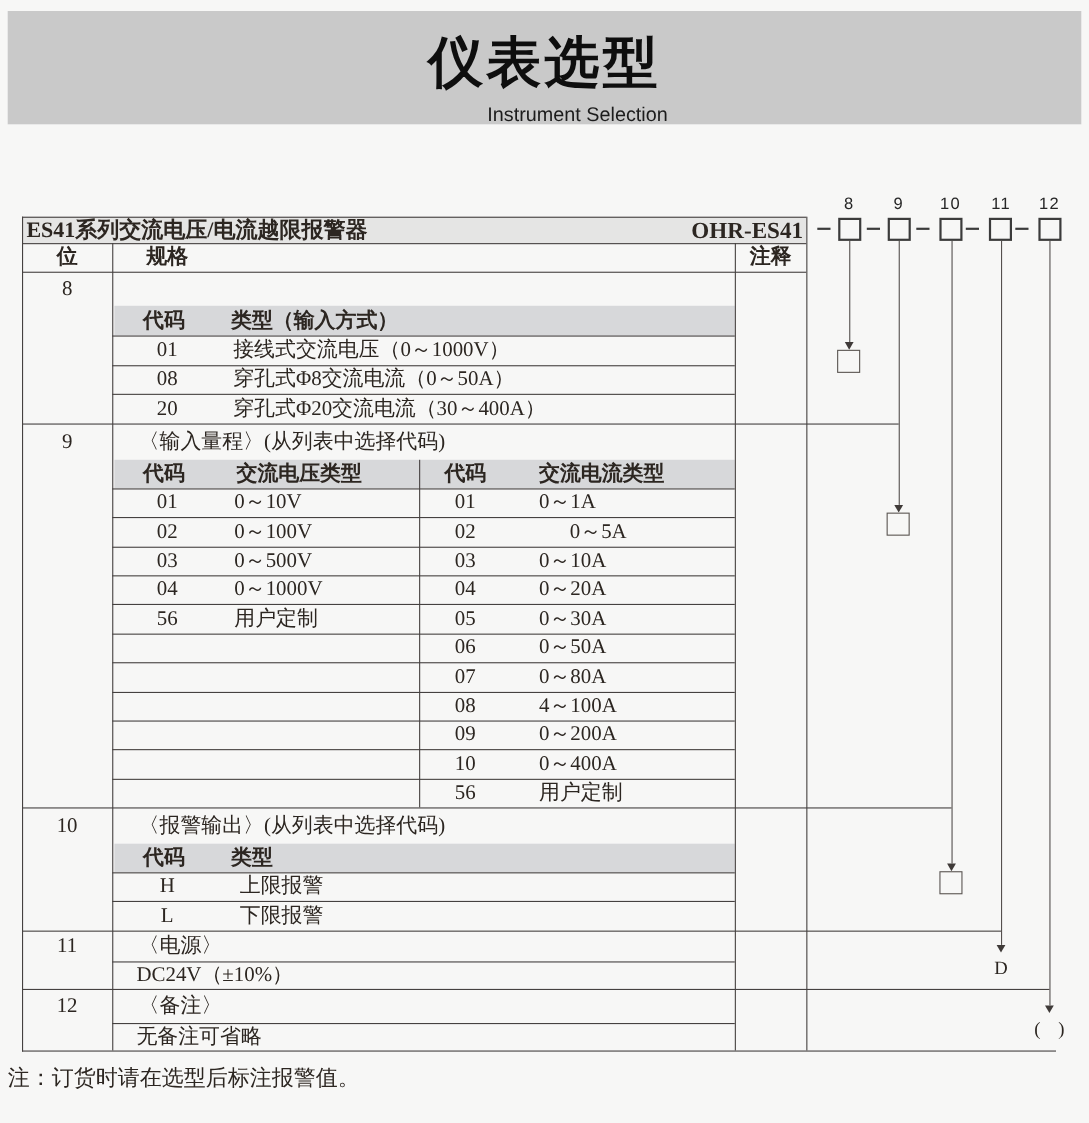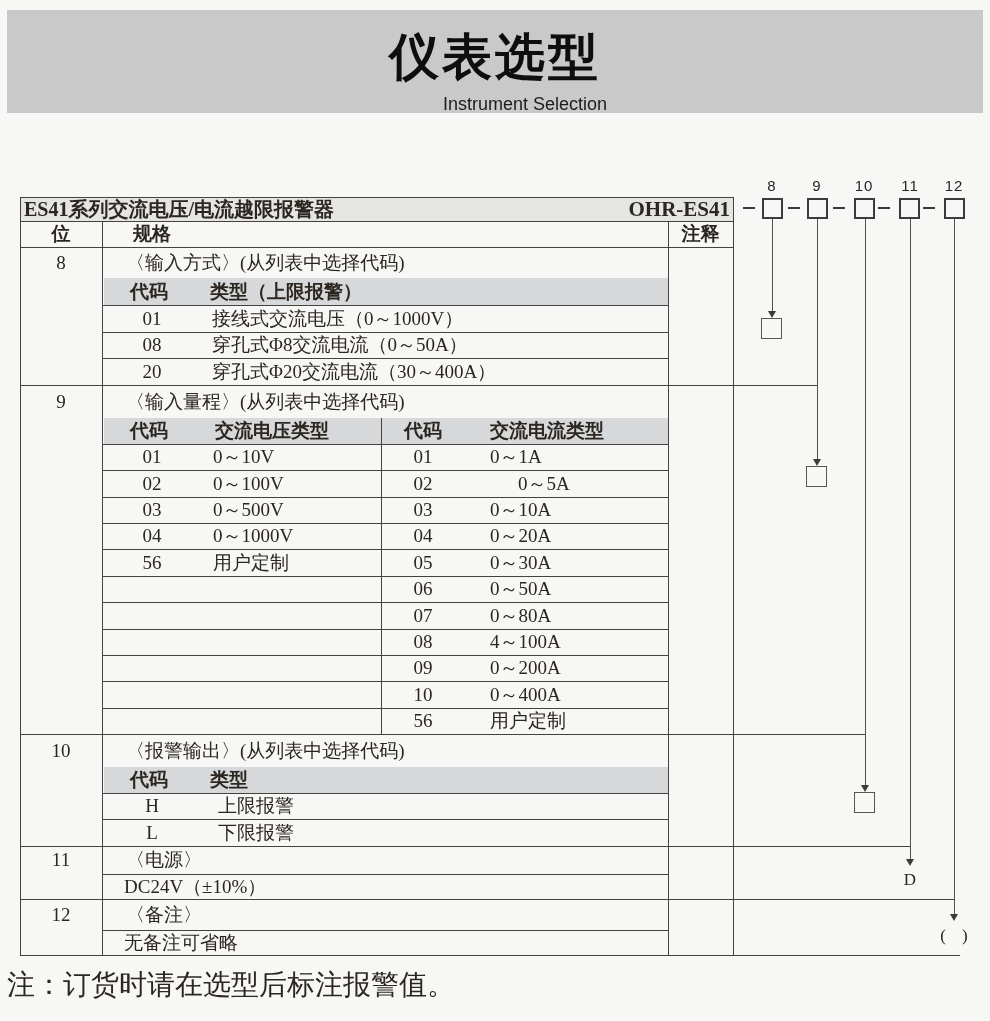--- a/index.html
+++ b/index.html
@@ -18,21 +18,21 @@
   .b{font-weight:bold;}
   .ctr{text-align:center;}
   .codebox{position:absolute;top:198px;width:21px;height:21px;border:2px solid #3b3b3b;box-sizing:border-box;background:#f7f7f6;}
   .numlbl{position:absolute;top:177px;width:30px;text-align:center;font-family:"Liberation Sans","DejaVu Sans",sans-serif;
         font-size:15px;letter-spacing:1px;color:#262626;}
   .dash{position:absolute;top:207px;width:12px;height:2px;background:#3b3b3b;}
   .conn{position:absolute;width:1px;background:#55504e;}
   .arrow{position:absolute;width:0;height:0;border-left:4px solid transparent;border-right:4px solid transparent;border-top:7px solid #3f3a38;}
   .sq{position:absolute;width:21px;height:21px;border:1.5px solid #5a5552;box-sizing:border-box;background:#f7f7f6;}
   .codeletter{position:absolute;font-size:17px;text-align:center;color:#2c2621;}
-  .footnote{position:absolute;left:7px;top:966px;font-size:28px;}
+  .footnote{position:absolute;left:7px;top:966px;font-size:20px;}
 </style>
 </head>
 <body>
 
 <div class="page">
 
   <div class="banner">
     <div class="banner-title">仪表选型</div>
     <div class="banner-sub">Instrument Selection</div>
   </div>
@@ -113,23 +113,22 @@
   <div class="vl" style="left:102px;top:221px;height:734px;"></div>
   <div class="vl" style="left:381px;top:418px;height:316px;"></div>
   <div class="vl" style="left:668px;top:221px;height:734px;"></div>
   <div class="vl" style="left:733px;top:197px;height:758px;"></div>
 
   <div class="cell b ctr" style="left:20px;top:221px;width:82px;height:26px;line-height:26px;">位</div>
   <div class="cell b" style="left:133px;top:221px;height:26px;line-height:26px;">规格</div>
   <div class="cell b ctr" style="left:668px;top:221px;width:65px;height:26px;line-height:26px;">注释</div>
 
   <div class="cell ctr" style="left:20px;top:247px;width:82px;height:31px;line-height:31px;">8</div>
-  <div class="cell" style="left:126px;top:247px;height:31px;line-height:31px;">〈输入方式〉(从列表中选择代码)</div>
   <div class="cell b" style="left:130px;top:278px;height:27px;line-height:27px;">代码</div>
-  <div class="cell b" style="left:210px;top:278px;height:27px;line-height:27px;">类型（上限报警）</div>
+  <div class="cell b" style="left:210px;top:278px;height:27px;line-height:27px;">类型（输入方式）</div>
   <div>
     <div class="cell ctr" style="left:104px;top:305px;width:96px;height:27px;line-height:27px;">01</div>
     <div class="cell" style="left:212px;top:305px;height:27px;line-height:27px;">接线式交流电压（0～1000V）</div>
   </div>
   <div>
     <div class="cell ctr" style="left:104px;top:332px;width:96px;height:26px;line-height:26px;">08</div>
     <div class="cell" style="left:212px;top:332px;height:26px;line-height:26px;">穿孔式Φ8交流电流（0～50A）</div>
   </div>
   <div>
     <div class="cell ctr" style="left:104px;top:358px;width:96px;height:27px;line-height:27px;">20</div>

